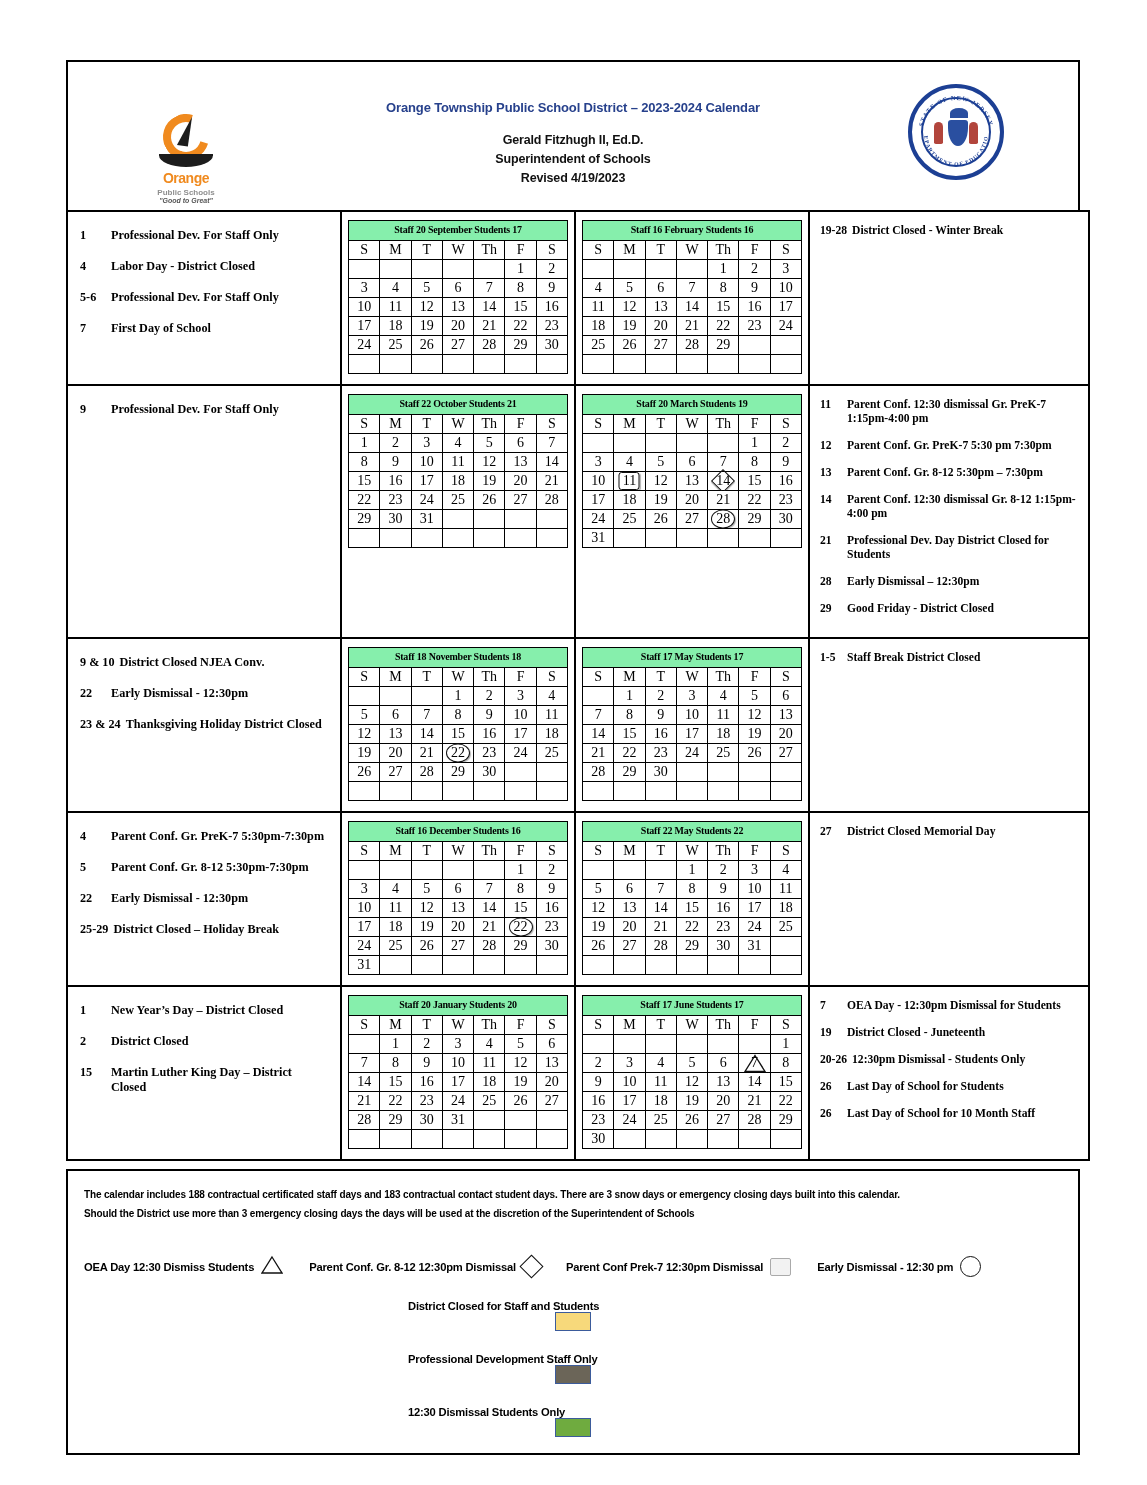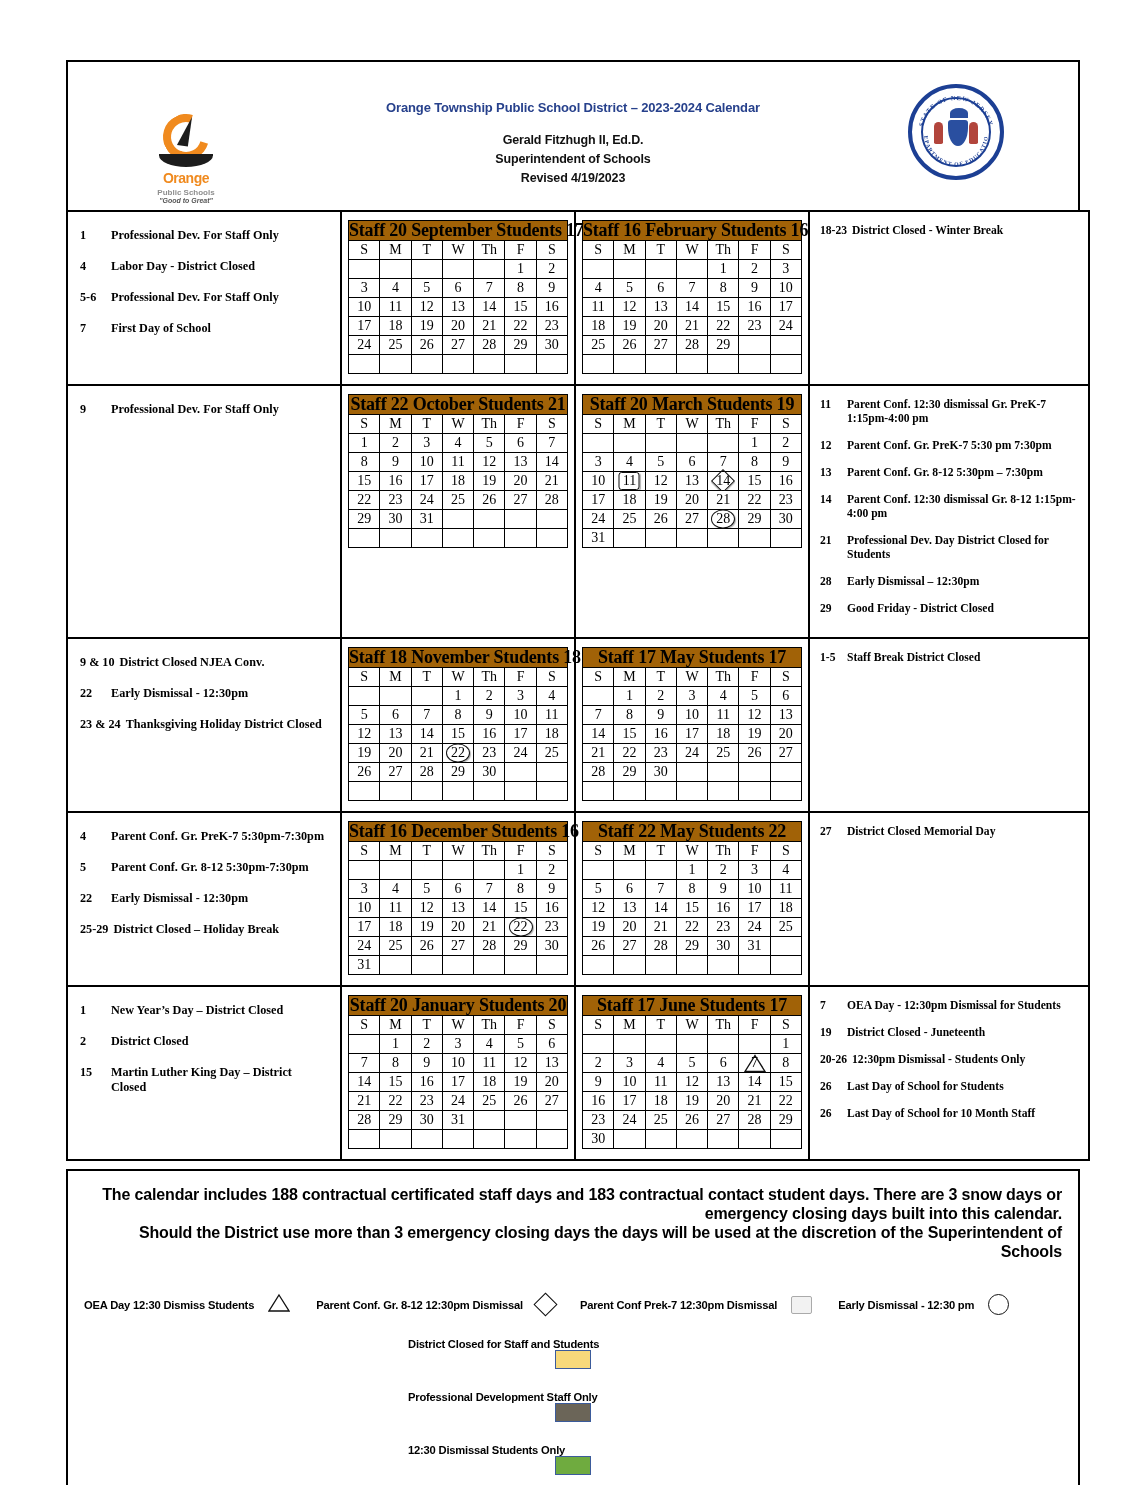--- a/index.html
+++ b/index.html
@@ -211,27 +211,27 @@
     line-height: 14px;
   }
   .notes.rt .note { margin-bottom: 13px; }
   .notes.rt .nd { min-width: 22px; }
 
   
   .month-wrap {
     padding: 8px 6px 10px 6px;
   }
   .mtitle {
-    background: #a16207;
+    background: #86efac;
     border: 1.6px solid #000;
     border-bottom: none;
     text-align: center;
     font-family: "Liberation Serif", serif;
     font-weight: bold;
-    font-size: 18px;
+    font-size: 10px;
     color: #000;
     padding: 1px 0 2px 0;
     line-height: 16px;
     letter-spacing: -0.2px;
     white-space: nowrap;
   }
   table.mcal {
     border-collapse: collapse;
     width: 100%;
     table-layout: fixed;
@@ -285,37 +285,36 @@
 
   
   .legend-box {
     border: 2px solid #000;
     margin-top: 8px;
     padding: 14px 16px 16px 16px;
     box-sizing: border-box;
     font-family: "Liberation Sans", sans-serif;
   }
   .legend-para {
-    font-size: 16px;
+    font-size: 10px;
     font-weight: bold;
     color: #000;
     line-height: 19px;
     letter-spacing: -0.15px;
-    text-align: right;
   }
   .legend-row-shapes {
     display: flex;
     align-items: center;
     margin-top: 32px;
     gap: 4px;
   }
   .lg-item {
     display: flex;
     align-items: center;
-    gap: 14px;
+    gap: 7px;
   }
   .lg-label {
     font-size: 11.2px;
     font-weight: bold;
     color: #000;
     letter-spacing: -0.2px;
     white-space: nowrap;
   }
   .lg-gap { width: 18px; }
   .sh-diamond {
@@ -564,21 +563,21 @@
                     <td></td>
                     <td></td>
                   </tr>
                 </tbody>
               </table>
             </div>
           </td>
           <td class="col-notes-r">
             <div class="notes rt">
               <div class="note">
-                <span class="nd">18-23</span>
+                <span class="nd">19-28</span>
                 <span class="nt">District Closed - Winter Break</span>
               </div>
             </div>
           </td>
         </tr>
         <tr>
           <td class="col-notes-l">
             <div class="notes ">
               <div class="note">
                 <span class="nd">9</span>

